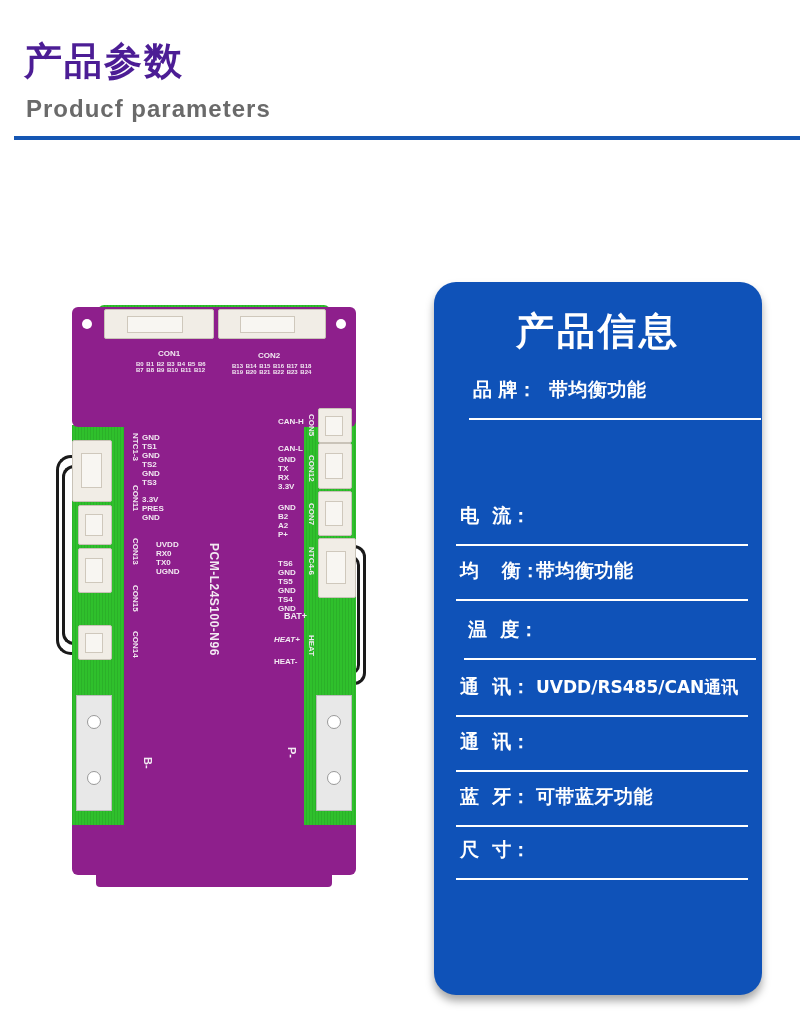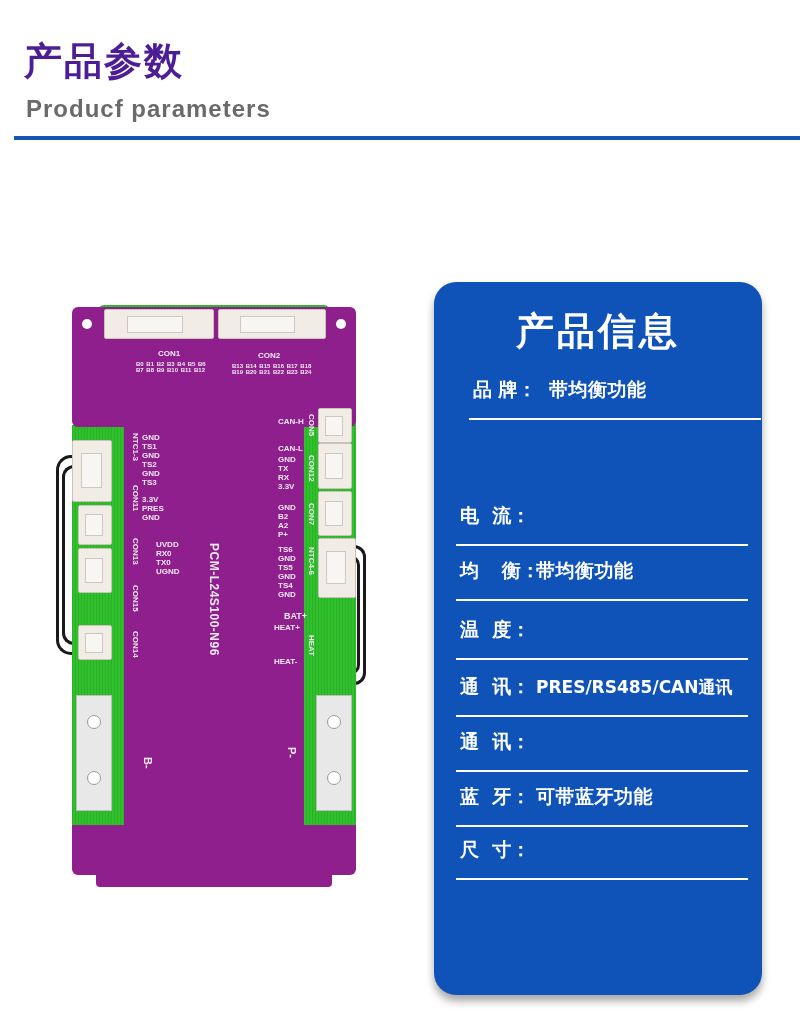--- a/index.html
+++ b/index.html
@@ -166,30 +166,30 @@
   <div class="silk" style="left:218px; top:160px;">GND
 TX
 RX
 3.3V</div>
   <div class="silk rot" style="left:256px; top:160px;">CON12</div>
   <div class="silk" style="left:218px; top:208px;">GND
 B2
 A2
 P+</div>
   <div class="silk rot" style="left:256px; top:208px;">CON7</div>
-  <div class="silk" style="left:218px; top:250px;">TS6
+  <div class="silk" style="left:218px; top:264px;">TS6
 GND
 TS5
 GND
 TS4
 GND</div>
   <div class="silk rot" style="left:256px; top:252px;">NTC4-6</div>
 
   <div class="silk" style="left:224px; top:317px; font-size:9px;">BAT+</div>
-  <div class="silk" style="left:214px; top:328px;">HEAT+</div>
+  <div class="silk" style="left:214px; top:340px;font-style:italic;">HEAT+</div>
   <div class="silk" style="left:214px; top:362px;">HEAT-</div>
   <div class="silk rot" style="left:256px; top:340px;">HEAT</div>
 
   <div class="silk rot big" style="left:92px; top:462px;">B-</div>
   <div class="silk rot big" style="left:236px; top:452px;">P-</div>
 </div>
 
 <div class="card">
   <div class="card-title">产品信息</div>
 
@@ -197,26 +197,26 @@
     <span class="row-key">品 牌：</span>
     <span class="row-val">带均衡功能</span>
   </div>
   <div class="row" style="top:206px;">
     <span class="row-key">电  流：</span>
   </div>
   <div class="row" style="top:261px;font-family:Liberation Mono, monospace;">
     <span class="row-key">均  衡：</span>
     <span class="row-val">带均衡功能</span>
   </div>
-  <div class="row" style="top:320px;">
+  <div class="row" style="top:320px;margin-left:8px;">
     <span class="row-key">温  度：</span>
   </div>
   <div class="row" style="top:377px;">
     <span class="row-key">通  讯：</span>
-    <span class="row-val" style="font-size:17px; letter-spacing:0;">PRES/RS485/CAN通讯</span>
+    <span class="row-val" style="font-size:17px; letter-spacing:0;">UVDD/RS485/CAN通讯</span>
   </div>
   <div class="row" style="top:432px;">
     <span class="row-key">通  讯：</span>
   </div>
   <div class="row" style="top:487px;">
     <span class="row-key">蓝  牙：</span>
     <span class="row-val">可带蓝牙功能</span>
   </div>
   <div class="row" style="top:540px;">
     <span class="row-key">尺  寸：</span>

